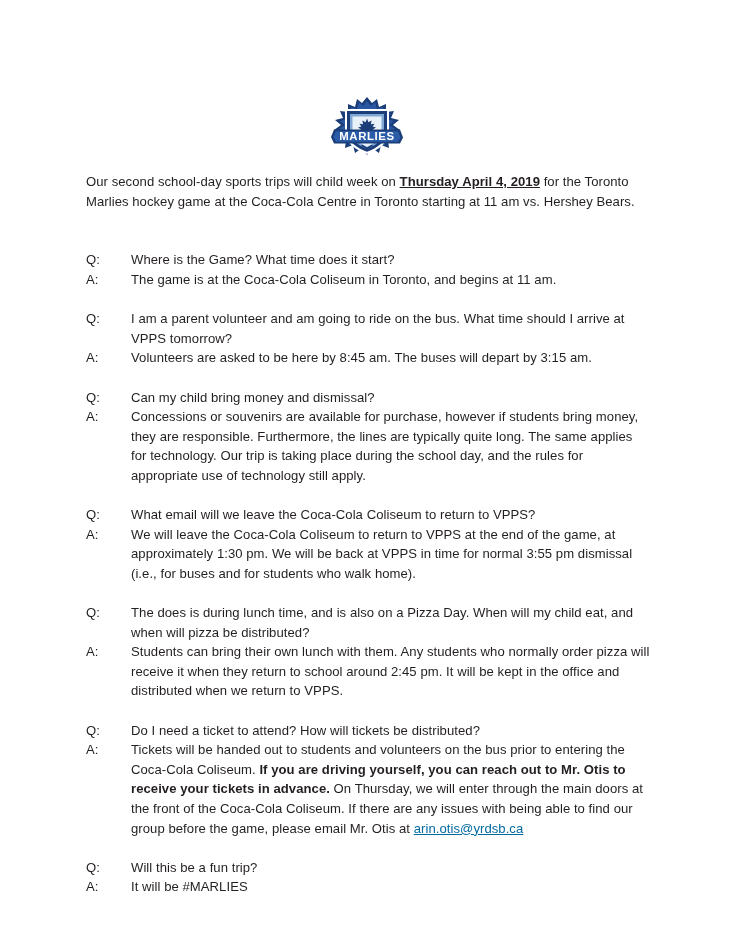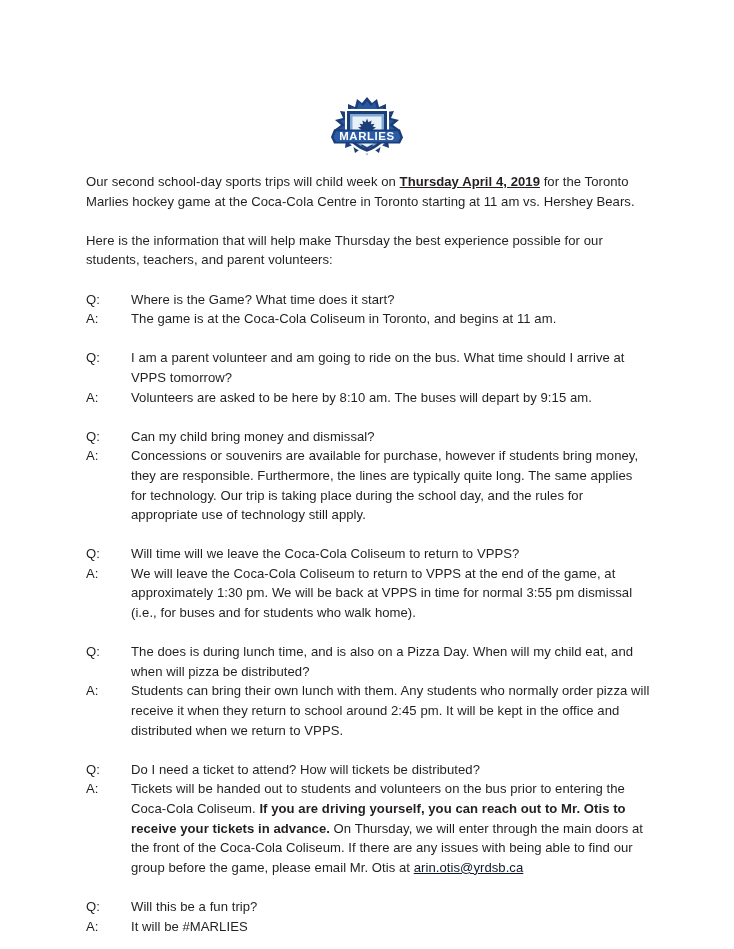--- a/index.html
+++ b/index.html
@@ -76,21 +76,21 @@
   }
   .qa-text {
     flex: 1 1 auto;
     color: #231f20;
   }
 
   .bold { font-weight: bold; }
   .bold-underline { font-weight: bold; text-decoration: underline; margin-top: 36px; }
 
   a.maillink {
-    color: #0f172a;
+    color: #0369a1;
     text-decoration: underline;
   }
 </style>
 </head>
 <body>
 
 <div class="page">
 
   <div class="logo-block">
     <div class="logo-wrap">
@@ -123,21 +123,20 @@
       </svg>
     </div>
   </div>
 
   <div class="body-area">
 
     <p class="para"><span>Our second school-day sports trips will child week on </span><span class="bold-underline">Thursday April 4, 2019</span><span> for the Toronto Marlies hockey game at the Coca-Cola Centre in Toronto starting at 11 am vs. Hershey Bears.</span></p>
 
     <div class="para-gap"></div>
 
-    <p class="para">Here is the information that will help make Thursday the best experience possible for our students, teachers, and parent volunteers:</p>
 
     <div class="para-gap"></div>
 
     <div class="qa-block">
       <div class="qa-row">
         <span class="qa-label">Q:</span>
         <span class="qa-text">Where is the Game?  What time does it start?</span>
       </div>
       <div class="qa-row">
         <span class="qa-label">A:</span>
@@ -147,21 +146,21 @@
 
     <div class="qa-gap"></div>
 
     <div class="qa-block">
       <div class="qa-row">
         <span class="qa-label">Q:</span>
         <span class="qa-text">I am a parent volunteer and am going to ride on the bus.  What time should I arrive at VPPS tomorrow?</span>
       </div>
       <div class="qa-row">
         <span class="qa-label">A:</span>
-        <span class="qa-text">Volunteers are asked to be here by 8:10 am.  The buses will depart by 9:15 am.</span>
+        <span class="qa-text">Volunteers are asked to be here by 8:45 am.  The buses will depart by 3:15 am.</span>
       </div>
     </div>
 
     <div class="qa-gap"></div>
 
     <div class="qa-block">
       <div class="qa-row">
         <span class="qa-label">Q:</span>
         <span class="qa-text">Can my child bring money and dismissal?</span>
       </div>
@@ -169,21 +168,21 @@
         <span class="qa-label">A:</span>
         <span class="qa-text">Concessions or souvenirs are available for purchase, however if students bring money, they are responsible.  Furthermore, the lines are typically quite long. The same applies for technology.  Our trip is taking place during the school day, and the rules for appropriate use of technology still apply.</span>
       </div>
     </div>
 
     <div class="qa-gap"></div>
 
     <div class="qa-block">
       <div class="qa-row">
         <span class="qa-label">Q:</span>
-        <span class="qa-text">Will time will we leave the Coca-Cola Coliseum to return to VPPS?</span>
+        <span class="qa-text">What email will we leave the Coca-Cola Coliseum to return to VPPS?</span>
       </div>
       <div class="qa-row">
         <span class="qa-label">A:</span>
         <span class="qa-text">We will leave the Coca-Cola Coliseum to return to VPPS at the end of the game, at approximately 1:30 pm.  We will be back at VPPS in time for normal 3:55 pm dismissal (i.e., for buses and for students who walk home).</span>
       </div>
     </div>
 
     <div class="qa-gap"></div>
 
     <div class="qa-block">

